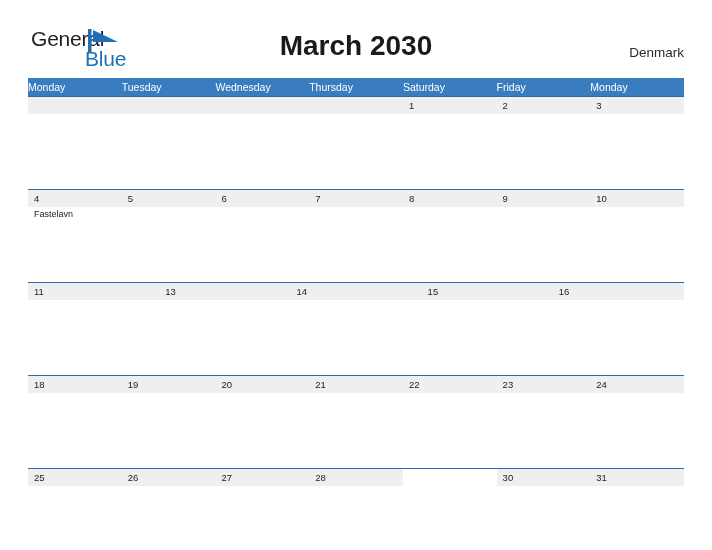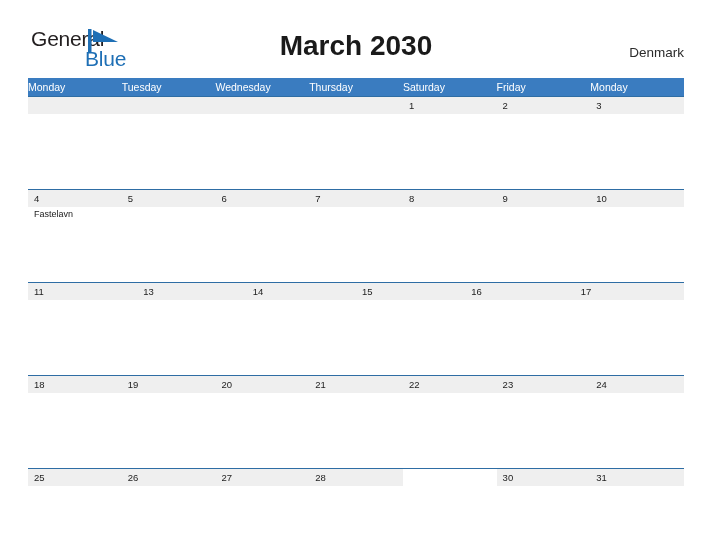--- a/index.html
+++ b/index.html
@@ -290,26 +290,20 @@
         <div class="day-body">
           <div class="event"></div>
         </div>
       </div>
       <div class="day">
         <div class="day-strip">16</div>
         <div class="day-body">
           <div class="event"></div>
         </div>
       </div>
-      <div class="day">
-        <div class="day-strip">17</div>
-        <div class="day-body">
-          <div class="event"></div>
-        </div>
-      </div>
     </div>
 
     <div class="week">
       <div class="day">
         <div class="day-strip">18</div>
         <div class="day-body">
           <div class="event"></div>
         </div>
       </div>
       <div class="day">

